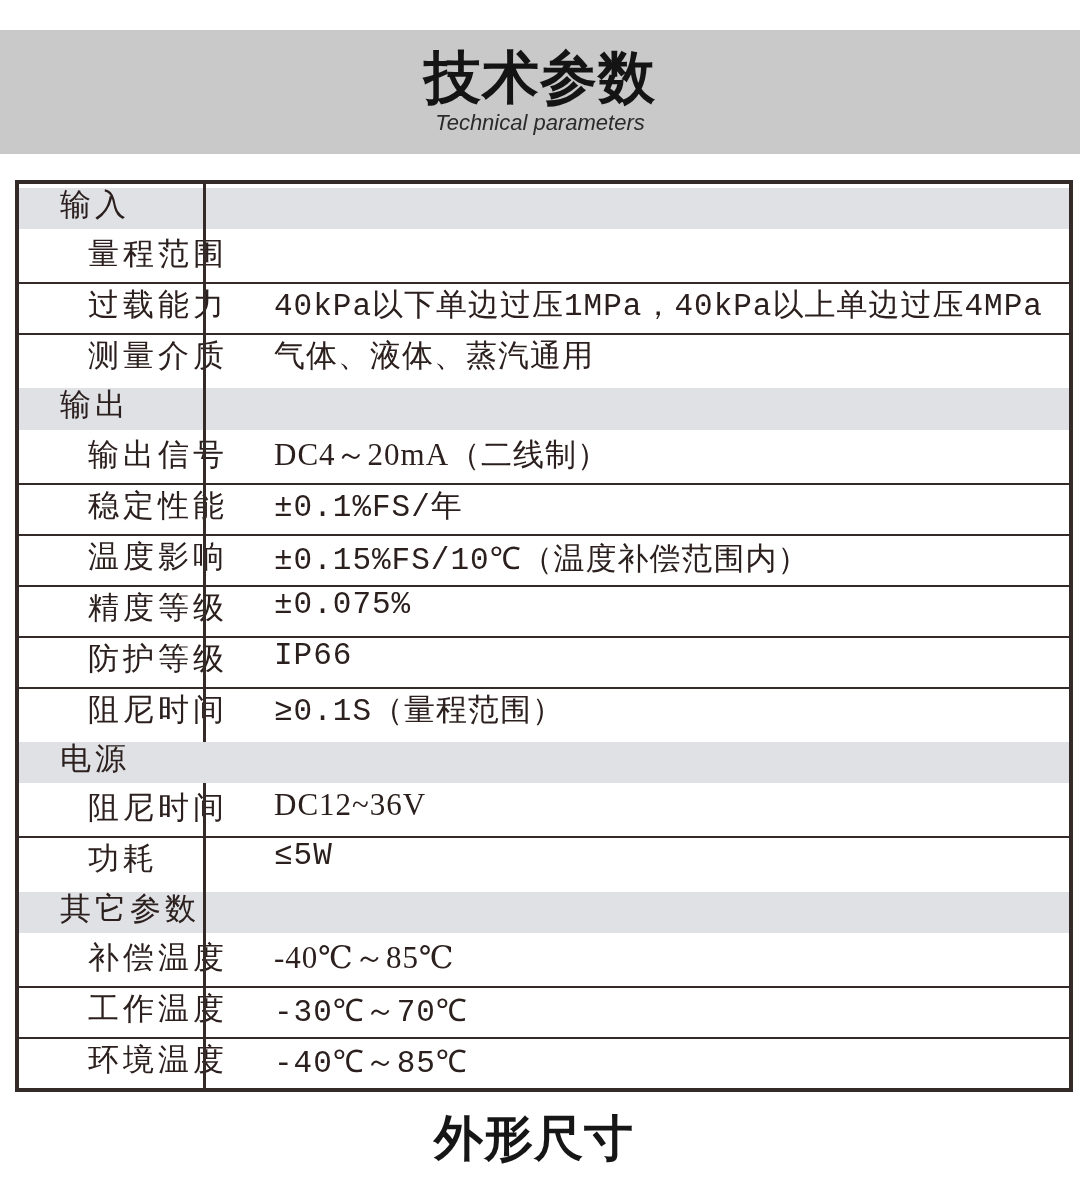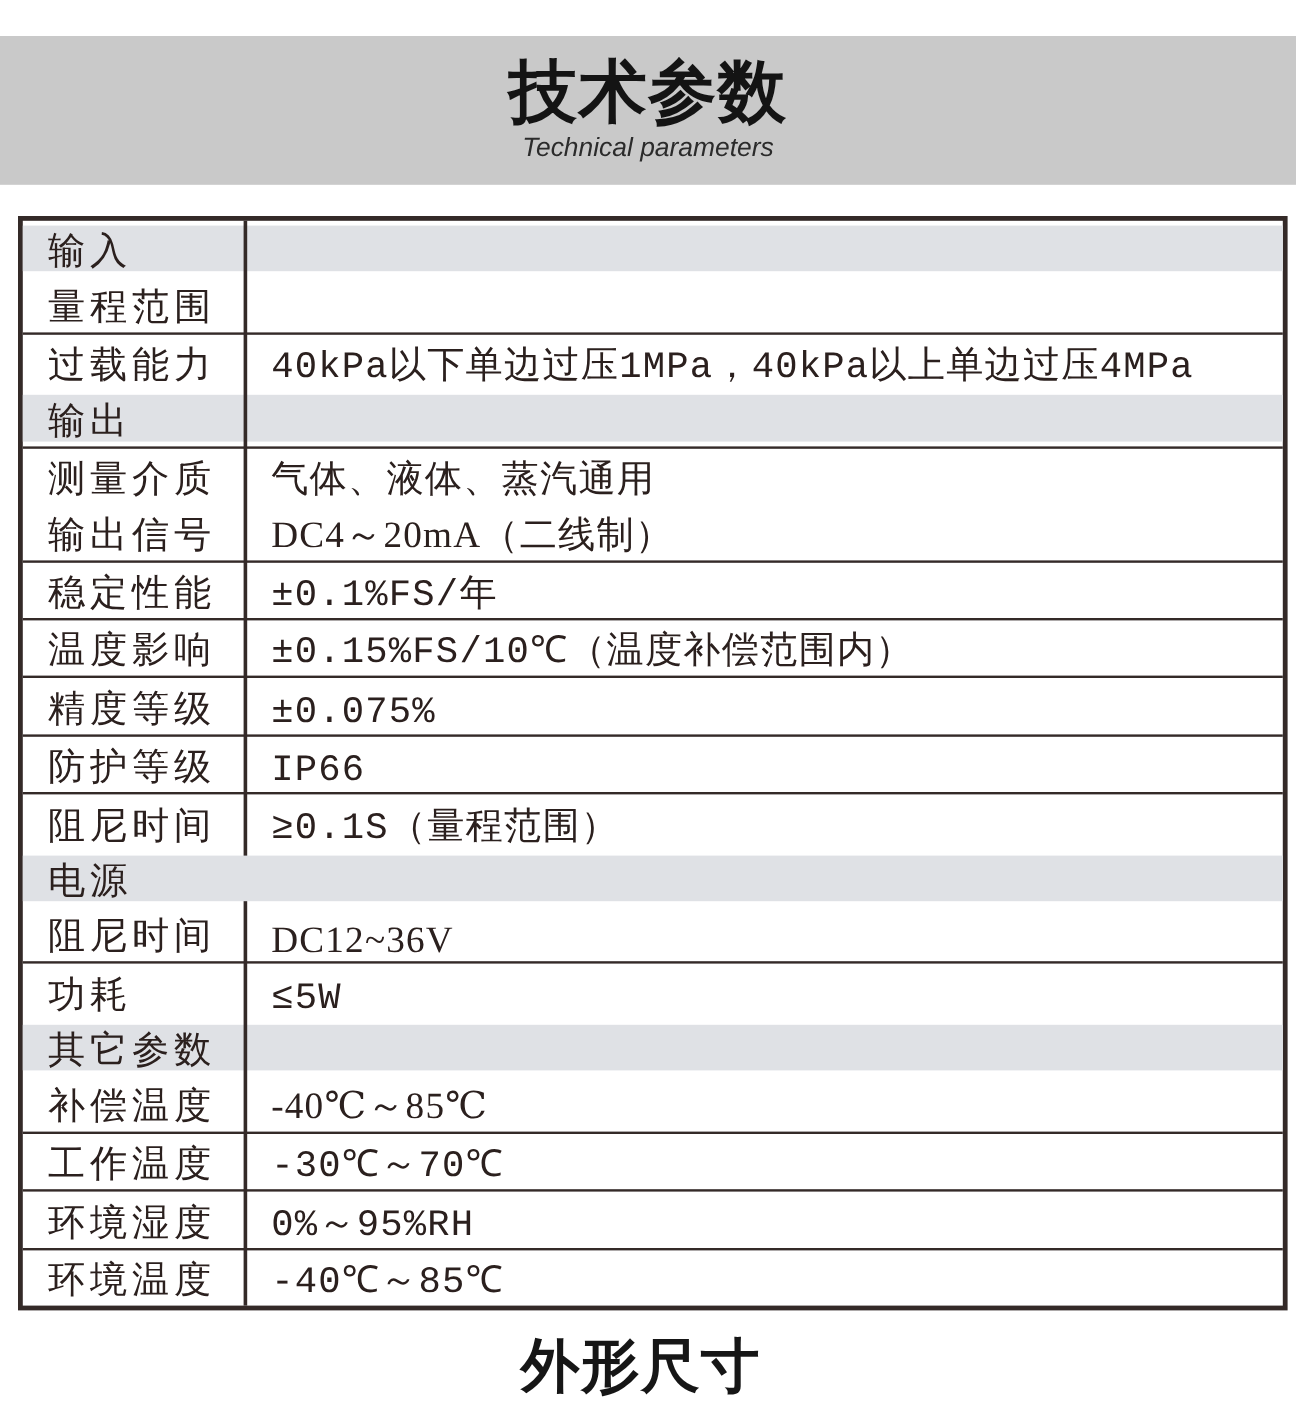--- a/index.html
+++ b/index.html
@@ -33,33 +33,34 @@
     width: 1058px; height: 912px;
     box-sizing: border-box;
     border: 4px solid var(--table-border, #342a28);
     font-family: "Liberation Serif", "DejaVu Serif", serif;
     color: var(--text, #2b201e);
   }
   .rows { display: flex; flex-direction: column; height: 100%; }
   .row {
     flex: 1 1 0; min-height: 0;
     position: relative;
-    display: flex; align-items: flex-end;
+    display: flex; align-items: flex-start;
     box-sizing: border-box;
+    padding-left: 20px;
   }
   .row.hline { border-top: 2px solid var(--table-border, #342a28); font-family: Liberation Mono, monospace; }
   .vline {
     position: absolute; left: 184px; top: 0; bottom: 0; width: 3px;
     background: var(--table-border, #342a28);
     z-index: 1;
   }
   .cell { display: flex; align-items: center; box-sizing: border-box; }
   .cell.label {
     width: 174px; padding-left: 21px;
-    font-size: 31px; letter-spacing: 4px; white-space: nowrap;
+    font-size: 31px; letter-spacing: 4px; white-space: nowrap; margin-left: 28px;
   }
   .cell.value {
     flex: 1; padding-left: 33px;
     font-size: 31px; letter-spacing: 1px; white-space: nowrap;
   }
   .row.section .section-fill {
     position: absolute; left: 0; right: 0; top: 4px; bottom: 4px;
     background: var(--section-row-bg, #dfe1e5);
     z-index: 0;
   }
@@ -94,27 +95,27 @@
           <div class="section-fill"></div>
           <span class="section-label">输入</span>
         </div>
         <div class="row data">
           <div class="cell label">量程范围</div>
         </div>
         <div class="row data hline">
           <div class="cell label">过载能力</div>
           <div class="cell value">40kPa以下单边过压1MPa，40kPa以上单边过压4MPa</div>
         </div>
+        <div class="row data hline">
+          <div class="cell label">测量介质</div>
+          <div class="cell value">气体、液体、蒸汽通用</div>
+        </div>
         <div class="row section">
           <div class="section-fill"></div>
           <span class="section-label">输出</span>
-        </div>
-        <div class="row data hline">
-          <div class="cell label">测量介质</div>
-          <div class="cell value">气体、液体、蒸汽通用</div>
         </div>
         <div class="row data">
           <div class="cell label">输出信号</div>
           <div class="cell value">DC4～20mA（二线制）</div>
         </div>
         <div class="row data hline">
           <div class="cell label">稳定性能</div>
           <div class="cell value">±0.1%FS/年</div>
         </div>
         <div class="row data hline">
@@ -151,24 +152,20 @@
         </div>
         <div class="row data">
           <div class="cell label">补偿温度</div>
           <div class="cell value">-40℃～85℃</div>
         </div>
         <div class="row data hline">
           <div class="cell label">工作温度</div>
           <div class="cell value">-30℃～70℃</div>
         </div>
         <div class="row data hline">
-          <div class="cell label">环境湿度</div>
-          <div class="cell value">0%～95%RH</div>
-        </div>
-        <div class="row data hline">
           <div class="cell label">环境温度</div>
           <div class="cell value">-40℃～85℃</div>
         </div>
       </div>
     <div class="vline"></div>
   </div>
 
   <div class="footer-title">外形尺寸</div>
 
 </div>

